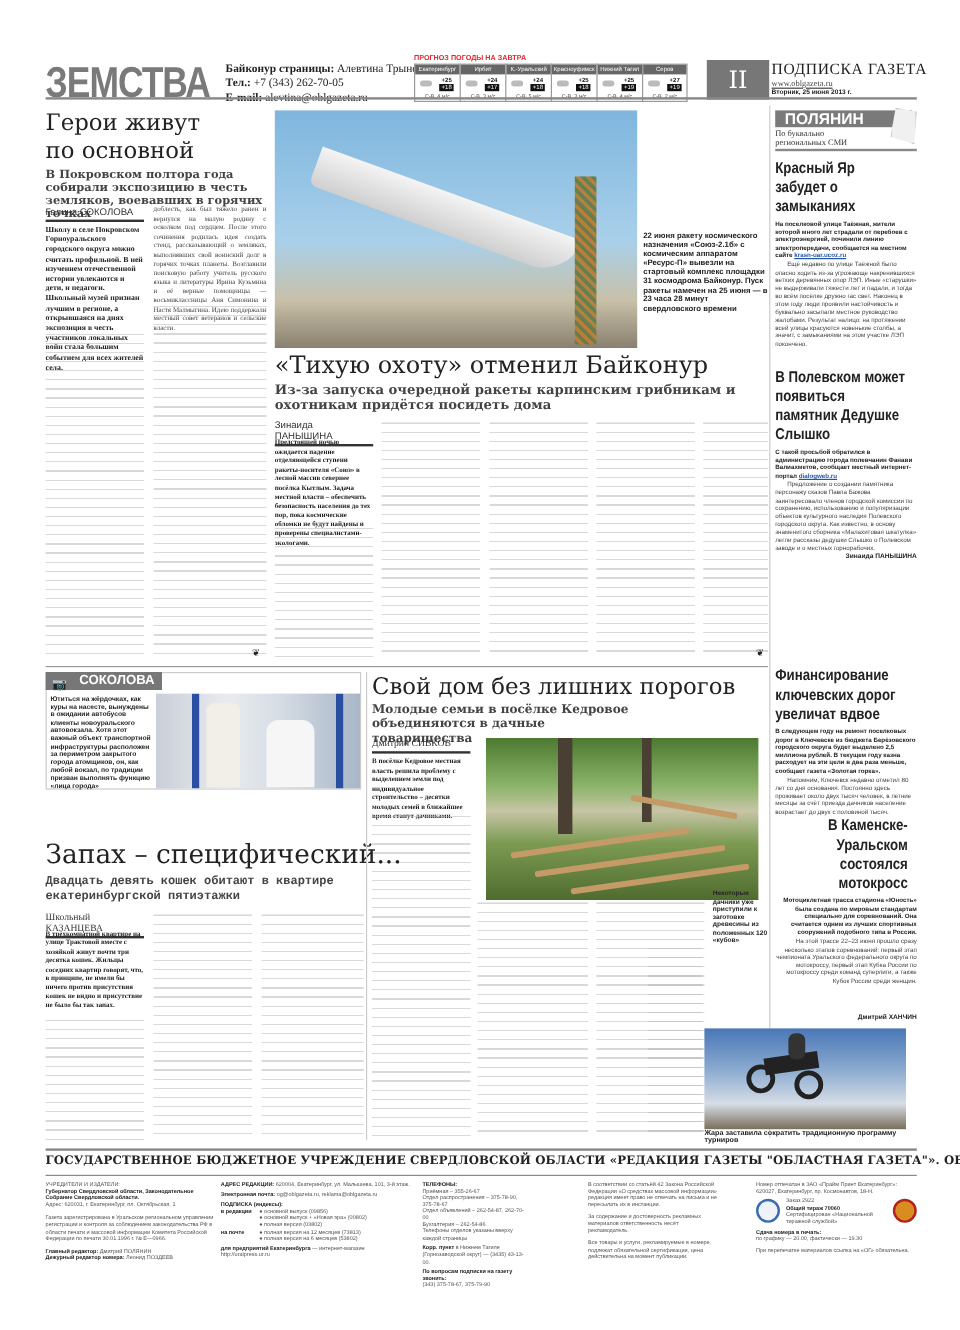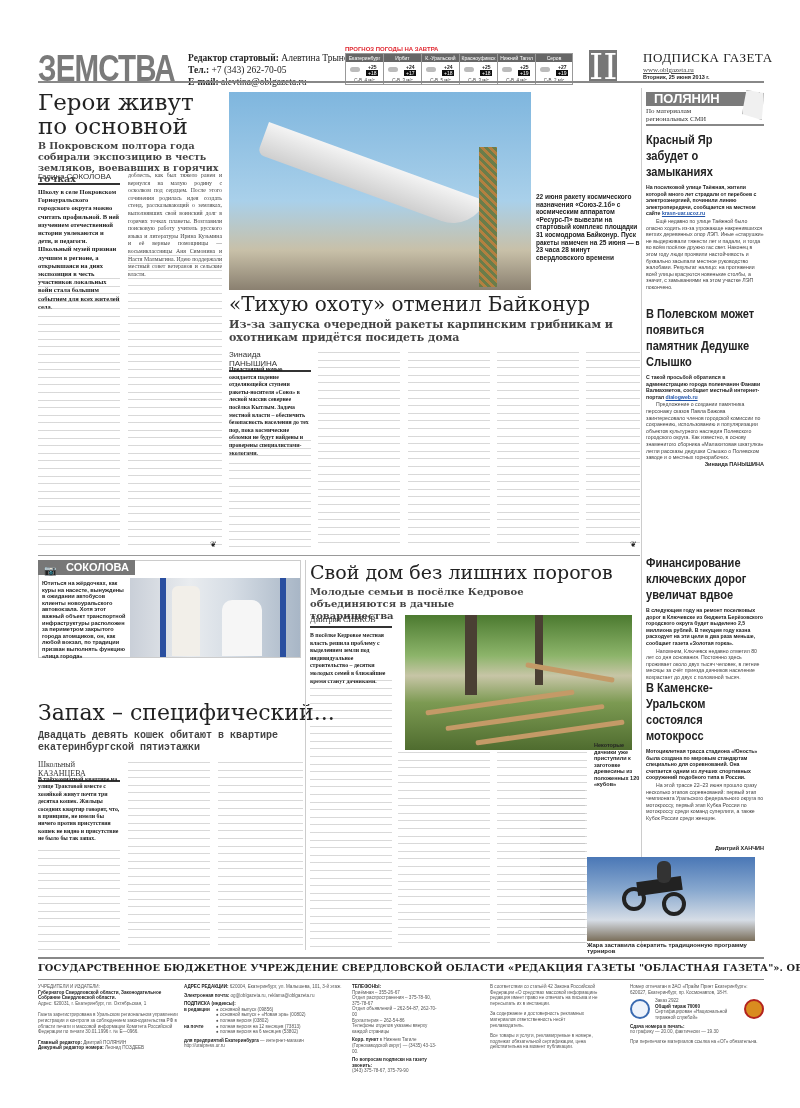--- a/index.html
+++ b/index.html
@@ -17,21 +17,21 @@
   .weather-row { display: flex; }
   .wcell { width: 38px; border: 1px solid #999; border-right: none; font-family: "Liberation Sans", sans-serif; }
   .wcell:last-child { border-right: 1px solid #999; }
   .wcity { background: #666; color: #fff; font-size: 5px; text-align: center; height: 8px; line-height: 8px; }
   .wbody { height: 22px; position: relative; font-size: 5px; }
   .wcloud { position: absolute; left: 4px; top: 5px; width: 10px; height: 5px; background: #bbb; border-radius: 4px; }
   .wday { position: absolute; left: 22px; top: 2px; font-size: 5px; font-weight: bold; }
   .wnight { position: absolute; left: 20px; top: 8px; background: #111; color: #fff; font-size: 5px; padding: 0 2px; }
   .wwind { position: absolute; left: 0; width: 100%; bottom: 1px; text-align: center; font-size: 4.5px; color: #444; }
 
-  .page-num { left: 589px; top: 50px; width: 28px; height: 33px; background: #777; color: #fff; font-size: 36px; text-align: center; line-height: 33px; font-family: "DejaVu Serif", serif; }
+  .page-num { left: 589px; top: 50px; width: 52px; height: 33px; background: #777; color: #fff; font-size: 20px; text-align: center; line-height: 33px; font-family: "DejaVu Serif", serif; }
   .masthead { left: 643px; top: 50px; }
   .masthead .name { font-size: 13px; letter-spacing: 0.5px; }
   .masthead .url { font-size: 7px; color: #444; text-decoration: underline; }
   .masthead .date { font-size: 5.5px; font-weight: bold; font-family: "Liberation Sans", sans-serif; }
 
   
   .h-big { font-family: "DejaVu Serif", serif; font-weight: normal; color: #222; }
   .h-sub { font-family: "DejaVu Serif", serif; color: #333; }
   .byline { font-family: "Liberation Sans", sans-serif; font-size: 8px; color: #333; border-bottom: 2px solid #333; padding-bottom: 2px; }
   .lead { font-family: "Liberation Serif", serif; font-size: 6.5px; font-weight: bold; line-height: 8.2px; }
@@ -79,21 +79,21 @@
   .seal { width: 20px; height: 20px; border-radius: 50%; }
 
   .divider-h { height: 1px; background: #999; }
   .divider-v { width: 1px; background: #ccc; }
 </style>
 </head>
 <body>
 
 <div class="abs section-title">ЗЕМСТВА</div>
 <div class="abs editor-info">
-  <div><b>Редактор стартовый:</b> <span>Алевтина Трынова</span></div>
+  <div><b>Байконур страницы:</b> <span>Алевтина Трынова</span></div>
   <div><b>Тел.:</b> <span>+7 (343) 262-70-05</span></div>
   <div><b>E-mail:</b> <span>alevtina@oblgazeta.ru</span></div>
 </div>
 
 <div class="abs weather">
   <div class="weather-title">ПРОГНОЗ ПОГОДЫ НА ЗАВТРА</div>
   <div class="weather-row">
     <div class="wcell">
       <div class="wcity">Екатеринбург</div>
       <div class="wbody">
@@ -152,21 +152,21 @@
 </div>
 
 <div class="abs page-num">II</div>
 <div class="abs masthead">
   <div class="name">ПОДПИСКА ГАЗЕТА</div>
   <div class="url">www.oblgazeta.ru</div>
   <div class="date">Вторник, 25 июня 2013 г.</div>
 </div>
 <div class="abs header-rule"></div>
 
-<div class="abs h-big" style="left:38px;top:90px;font-size:23px;line-height:24px;">
+<div class="abs h-big" style="left:38px;top:90px;font-size:19px;line-height:24px;">
   <div>Герои живут</div>
   <div>по основной</div>
 </div>
 <div class="abs h-sub" style="left:38px;top:140px;width:192px;font-size:9.5px;line-height:11px;font-weight:bold;color:#444;">В Покровском полтора года собирали экспозицию в честь земляков, воевавших в горячих точках</div>
 <div class="abs byline" style="left:38px;top:172px;width:82px;">Галина СОКОЛОВА</div>
 <div class="abs lead" style="left:38px;top:188px;width:82px;">Школу в селе Покровском Горноуральского городского округа можно считать профильной. В ней изучением отечественной истории увлекаются и дети, и педагоги. Школьный музей признан лучшим в регионе, а открывшаяся на днях экспозиция в честь участников локальных войн стала большим событием для всех жителей села.</div>
 <div class="abs body-text" style="left:128px;top:172px;width:94px;">доблесть, как был тяжело ранен и вернулся на малую родину с осколком под сердцем. После этого сочинения родилась идея создать стенд, рассказывающий о земляках, выполнявших свой воинский долг в горячих точках планеты. Возглавили поисковую работу учитель русского языка и литературы Ирина Кузьмина и её верные помощницы — восьмиклассницы Аня Симонина и Настя Малмыгина. Идею поддержали местный совет ветеранов и сельские власти.</div>
 <div class="abs text-lines" style="left:38px;top:278px;width:82px;height:272px;"></div>
 <div class="abs text-lines" style="left:128px;top:255px;width:94px;height:295px;"></div>
 <div class="abs" style="left:210px;top:540px;font-size:8px;">❦</div>
@@ -223,21 +223,21 @@
 <div class="abs byline" style="left:38px;top:760px;width:82px;font-family:'Liberation Serif',serif;">Школьный КАЗАНЦЕВА</div>
 <div class="abs lead" style="left:38px;top:776px;width:82px;font-size:5.8px;line-height:7.4px;">В трёхкомнатной квартире на улице Трактовой вместе с хозяйкой живут почти три десятка кошек. Жильцы соседних квартир говорят, что, в принципе, не имели бы ничего против присутствия кошек не видно и присутствие не было бы так запах.</div>
 <div class="abs text-lines" style="left:38px;top:850px;width:82px;height:100px;"></div>
 <div class="abs text-lines" style="left:128px;top:762px;width:82px;height:188px;"></div>
 <div class="abs text-lines" style="left:218px;top:762px;width:85px;height:188px;"></div>
 <div class="abs divider-v" style="left:305px;top:560px;height:390px;"></div>
 <div class="abs divider-v" style="left:641px;top:88px;height:860px;"></div>
 
 <div class="abs vmeste">ПОЛЯНИН</div>
 <div class="abs" style="left:742px;top:90px;width:22px;height:30px;background:#f0f0f0;border:1px solid #bbb;clip-path:polygon(20% 0,100% 10%,90% 100%,0 80%);"></div>
-<div class="abs vmeste-sub" style="width:80px;">По материалам региональных СМИ</div>
+<div class="abs vmeste-sub" style="width:80px;">По буквально региональных СМИ</div>
 <div class="abs vmeste-rule"></div>
 
 <div class="abs rcol" style="top:132px;">
   <div class="r-head" style="white-space:normal;width:120px;">Красный Яр забудет о замыканиях</div>
   <div class="r-lead" style="margin-top:4px;"><span>На поселковой улице Таёжная, жители которой много лет страдали от перебоев с электроэнергией, починили линию электропередачи, сообщается на местном сайте</span> <span class="r-link">krasn-uar.ucoz.ru</span></div>
   <div class="r-body" style="margin-top:1px;text-indent:10px;">Ещё недавно по улице Таёжной было опасно ходить из-за угрожающе накренившихся ветхих деревянных опор ЛЭП. Иные «старушки» не выдерживали тяжести лет и падали, и тогда во всём посёлке дружно гас свет. Наконец в этом году люди проявили настойчивость и буквально засыпали местное руководство жалобами. Результат налицо: на протяжении всей улицы красуются новенькие столбы, а значит, с замыканиями на этом участке ЛЭП покончено.</div>
 </div>
 
 <div class="abs rcol" style="top:306px;">
   <div class="r-head" style="white-space:normal;width:130px;">В Полевском может появиться памятник Дедушке Слышко</div>
@@ -245,21 +245,21 @@
   <div class="r-body" style="margin-top:1px;text-indent:10px;">Предложение о создании памятника персонажу сказов Павла Бажова заинтересовало членов городской комиссии по сохранению, использованию и популяризации объектов культурного наследия Полевского городского округа. Как известно, в основу знаменитого сборника «Малахитовая шкатулка» легли рассказы дедушки Слышко о Полевском заводе и о местных горнорабочих.</div>
   <div class="r-author">Зинаида ПАНЫШИНА</div>
 </div>
 
 <div class="abs rcol" style="top:555px;">
   <div class="r-head" style="white-space:normal;width:130px;">Финансирование ключевских дорог увеличат вдвое</div>
   <div class="r-lead" style="margin-top:4px;">В следующем году на ремонт поселковых дорог в Ключевске из бюджета Берёзовского городского округа будет выделено 2,5 миллиона рублей. В текущем году казна расходует на эти цели в два раза меньше, сообщает газета «Золотая горка».</div>
   <div class="r-body" style="margin-top:1px;text-indent:10px;">Напомним, Ключевск недавно отметил 80 лет со дня основания. Постоянно здесь проживает около двух тысяч человек, в летние месяцы за счёт приезда дачников население возрастает до двух с половиной тысяч.</div>
 </div>
 
-<div class="abs rcol" style="top:680px;">
+<div class="abs rcol" style="top:680px;text-align:right;">
   <div class="r-head" style="white-space:normal;width:130px;">В Каменске-Уральском состоялся мотокросс</div>
   <div class="r-lead" style="margin-top:4px;">Мотоциклетная трасса стадиона «Юность» была создана по мировым стандартам специально для соревнований. Она считается одним из лучших спортивных сооружений подобного типа в России.</div>
   <div class="r-body" style="margin-top:1px;text-indent:10px;">На этой трассе 22–23 июня прошло сразу несколько этапов соревнований: первый этап чемпионата Уральского федерального округа по мотокроссу, первый этап Кубка России по мотокроссу среди команд суперлиги, а также Кубок России среди женщин.</div>
 </div>
 <div class="abs r-author" style="left:646px;top:845px;width:118px;">Дмитрий ХАНЧИН</div>
 <div class="abs photo moto-photo">
   <div style="position:absolute;left:35px;top:30px;width:24px;height:24px;border:4px solid #222;border-radius:50%;"></div>
   <div style="position:absolute;left:75px;top:35px;width:24px;height:24px;border:4px solid #222;border-radius:50%;"></div>
   <div style="position:absolute;left:50px;top:22px;width:45px;height:14px;background:#222;transform:rotate(-8deg);"></div>
   <div style="position:absolute;left:70px;top:4px;width:14px;height:22px;background:#333;border-radius:6px;"></div>

